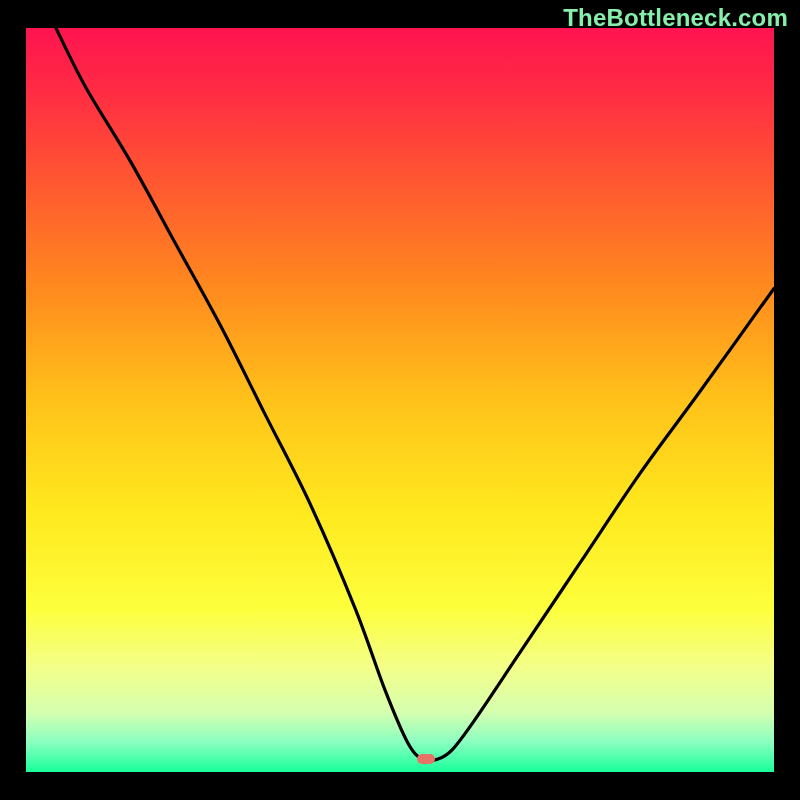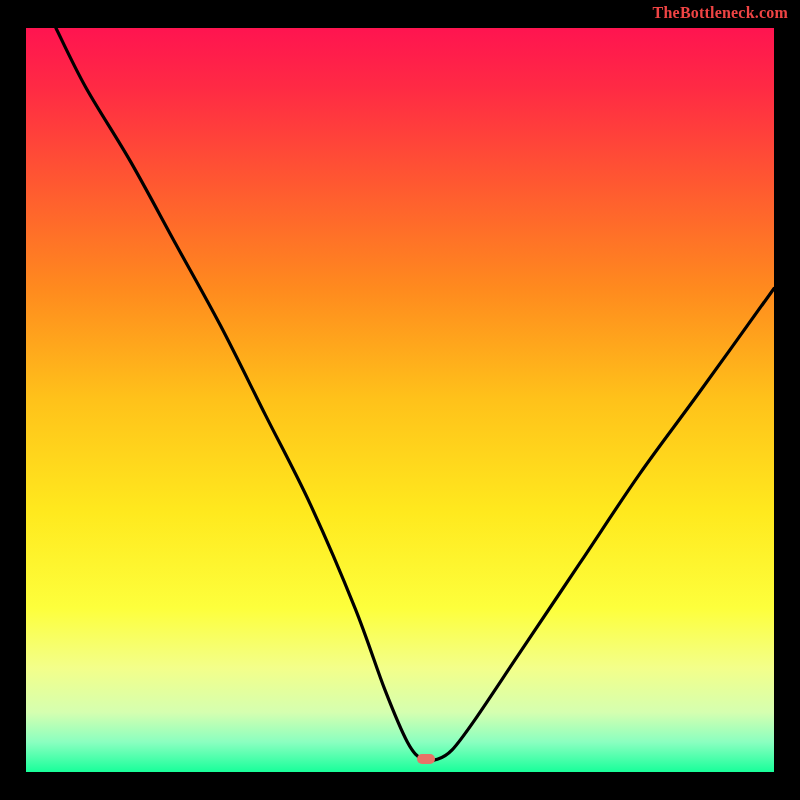--- a/index.html
+++ b/index.html
@@ -14,26 +14,25 @@
   .frame {
     position: relative;
     width: 800px;
     height: 800px;
     background: #000;
   }
   .watermark {
     position: absolute;
     top: 4px;
     right: 12px;
-    color: #ef4444;
-    font-size: 16px;
+    color: #86efac;
+    font-size: 24px;
     font-weight: 600;
     letter-spacing: 0.2px;
     z-index: 10;
-    font-family: Liberation Serif, serif;
   }
   .plot-area {
     position: absolute;
     left: 26px;
     top: 28px;
     width: 748px;
     height: 744px;
     overflow: hidden;
   }
   .marker {

